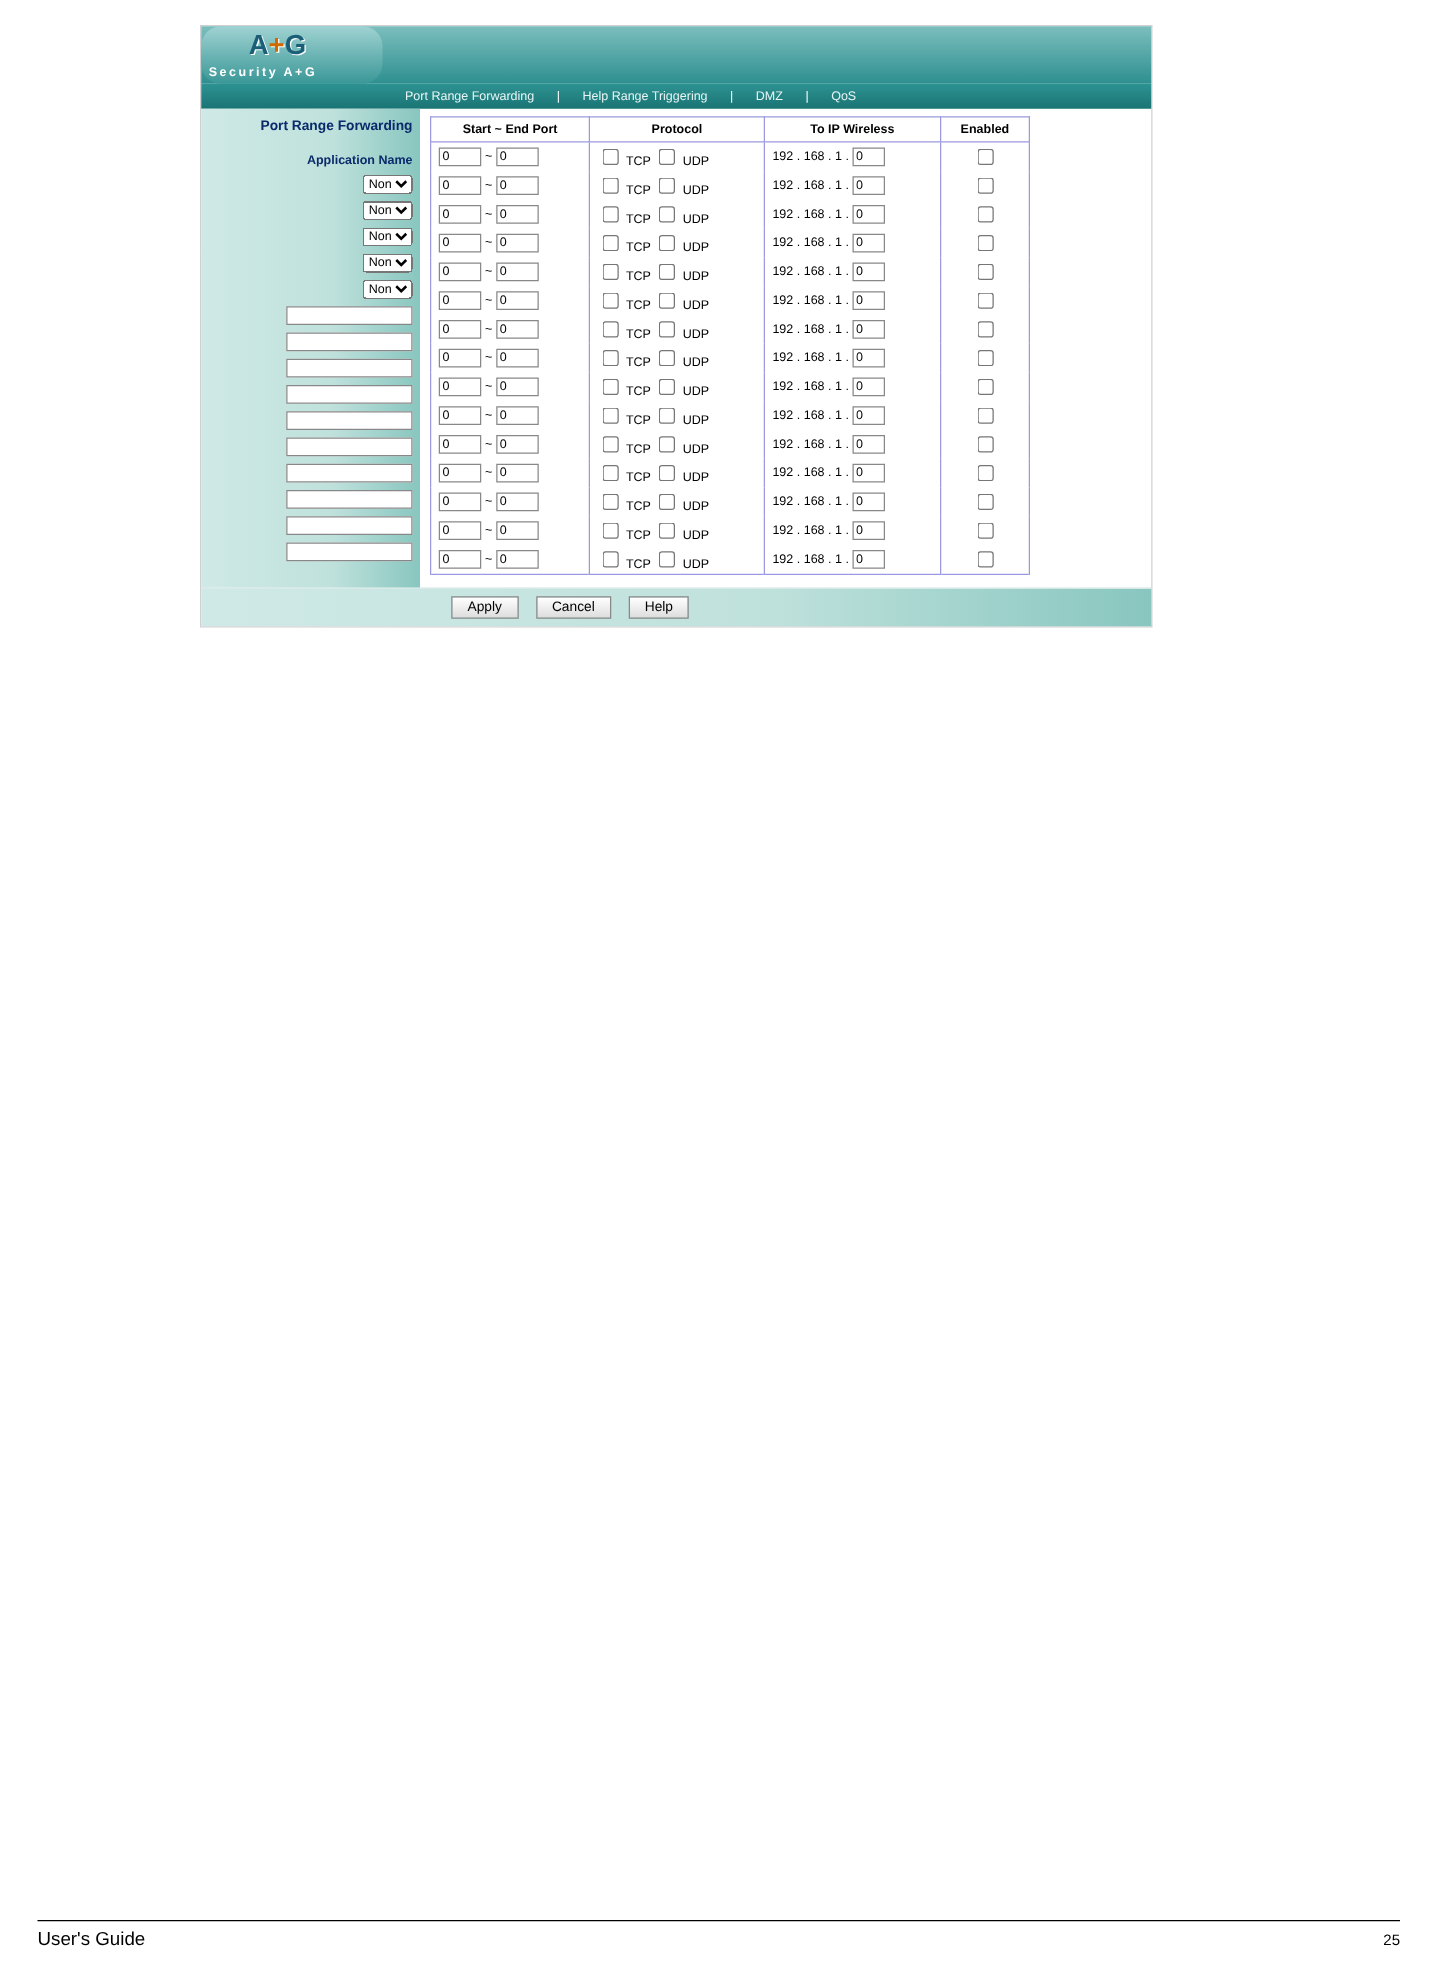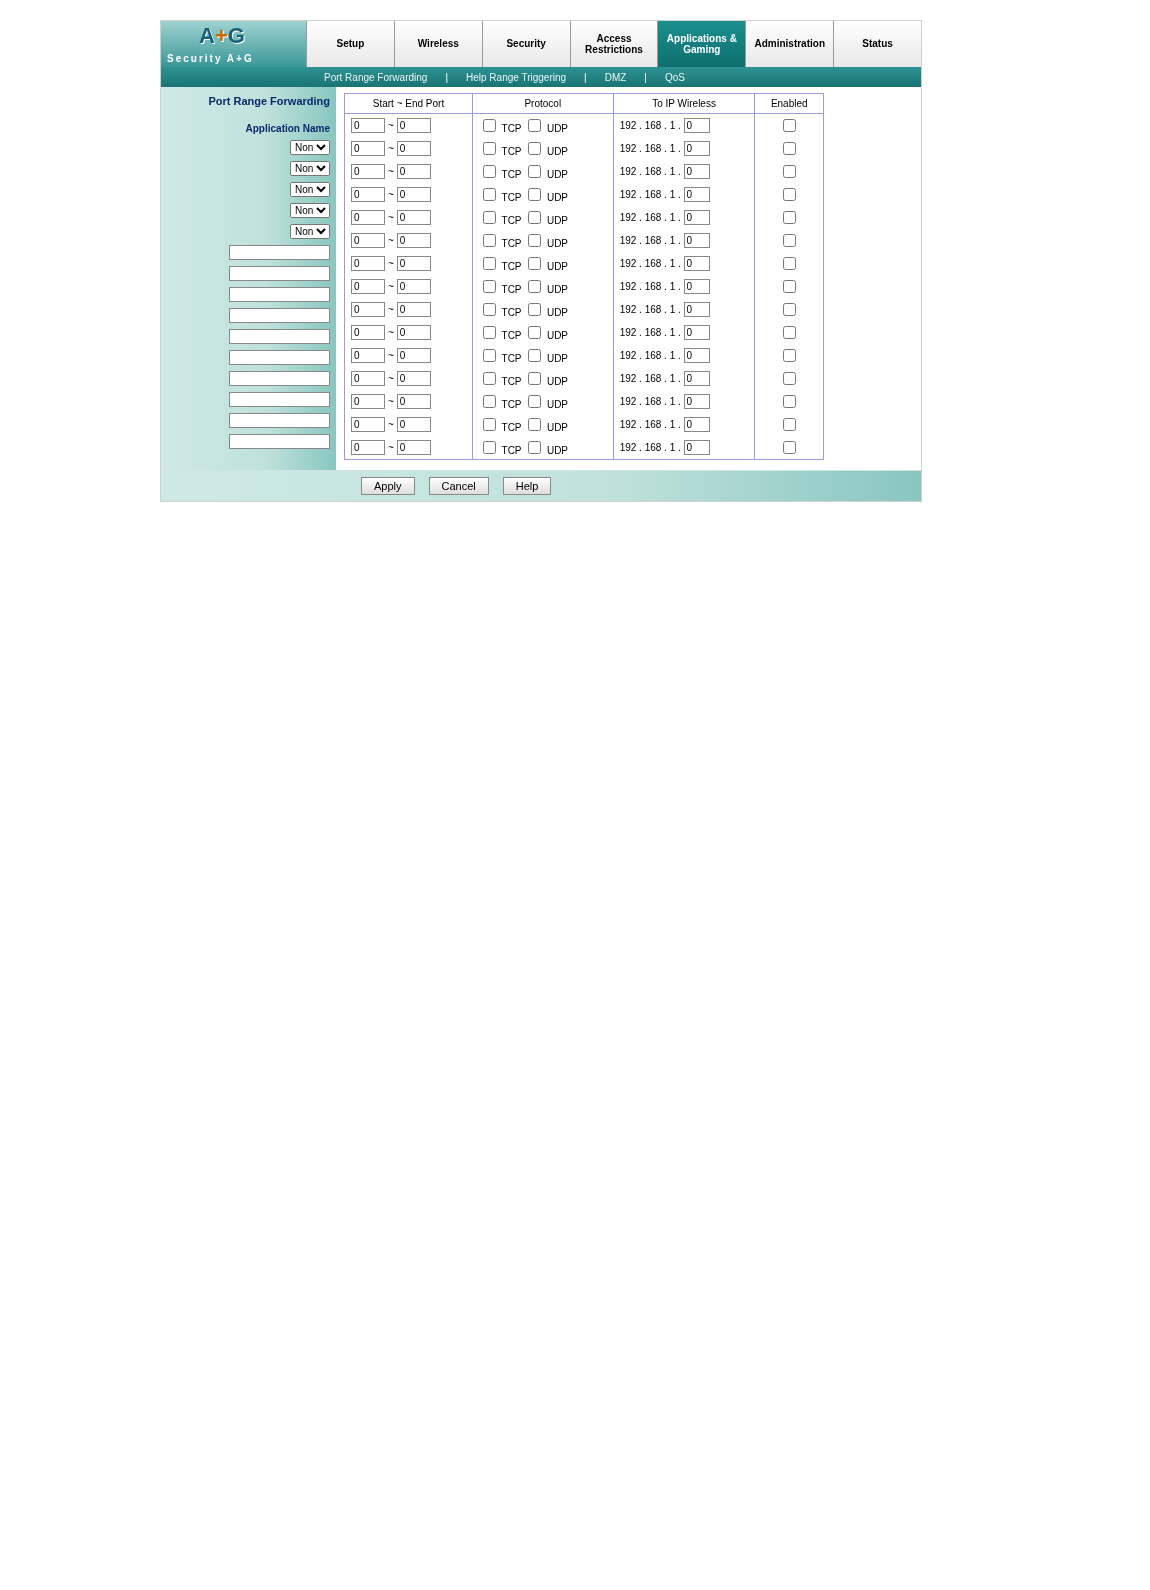--- a/index.html
+++ b/index.html
@@ -30,20 +30,21 @@
     background: linear-gradient(#7cbebe, #2e8f8f);
   }
   .logo {
     width: 145px;
     height: 46px;
     background: linear-gradient(#a0d2d2, #3a9797);
     position: relative;
     color: #fff;
     font-size: 9px;
     font-weight: bold;
+    border-radius: 16px;
   }
   .logo .ag {
     position: absolute;
     left: 38px; top: 2px;
     font-size: 22px;
     font-weight: 900;
     color: #1a5f77;
     text-shadow: 1px 1px 0 #fff;
   }
   .logo .plus {
@@ -133,21 +134,21 @@
     font-size: 10px;
   }
   table.pf {
     border-collapse: collapse;
     border: 1px solid #9a9ae0;
     width: 480px;
   }
   table.pf th {
     border: 1px solid #9a9ae0;
     font-size: 10px;
-    font-weight: normal;
+    font-weight: bold;
     padding: 4px 6px;
     background: #fff;
   }
   table.pf td {
     border-left: 1px solid #9a9ae0;
     border-right: 1px solid #9a9ae0;
     border-top: none;
     border-bottom: none;
     padding: 2px 6px;
     text-align: left;
@@ -214,29 +215,20 @@
 
 <div class="page">
 
   <div class="screenshot">
 
     <div class="ss-header">
       <div class="logo">
         <span class="ag">A<span class="plus">+</span>G</span>
         <span class="wlbl">Security A+G</span>
       </div>
-      <div class="tabs" id="tabs">
-          <div class="tab">Setup</div>
-          <div class="tab">Wireless</div>
-          <div class="tab">Security</div>
-          <div class="tab">Access<br>Restrictions</div>
-          <div class="tab active">Applications &amp;<br>Gaming</div>
-          <div class="tab">Administration</div>
-          <div class="tab">Status</div>
-        </div>
     </div>
     <div class="subtabs" id="subtabs">
         <span class="subtab">Port Range Forwarding</span>
         <span class="stsep">|</span>
         <span class="subtab">Help Range Triggering</span>
         <span class="stsep">|</span>
         <span class="subtab">DMZ</span>
         <span class="stsep">|</span>
         <span class="subtab">QoS</span>
       </div>
@@ -372,14 +364,18 @@
     </div>
 
     <div class="btn-row">
       <button>Apply</button>
       <button>Cancel</button>
       <button>Help</button>
     </div>
   </div>
 
 
+  <div class="footer">
+    <span>User's Guide</span>
+    <span class="pg">25</span>
+  </div>
 
 </div>
 
 </body></html>

